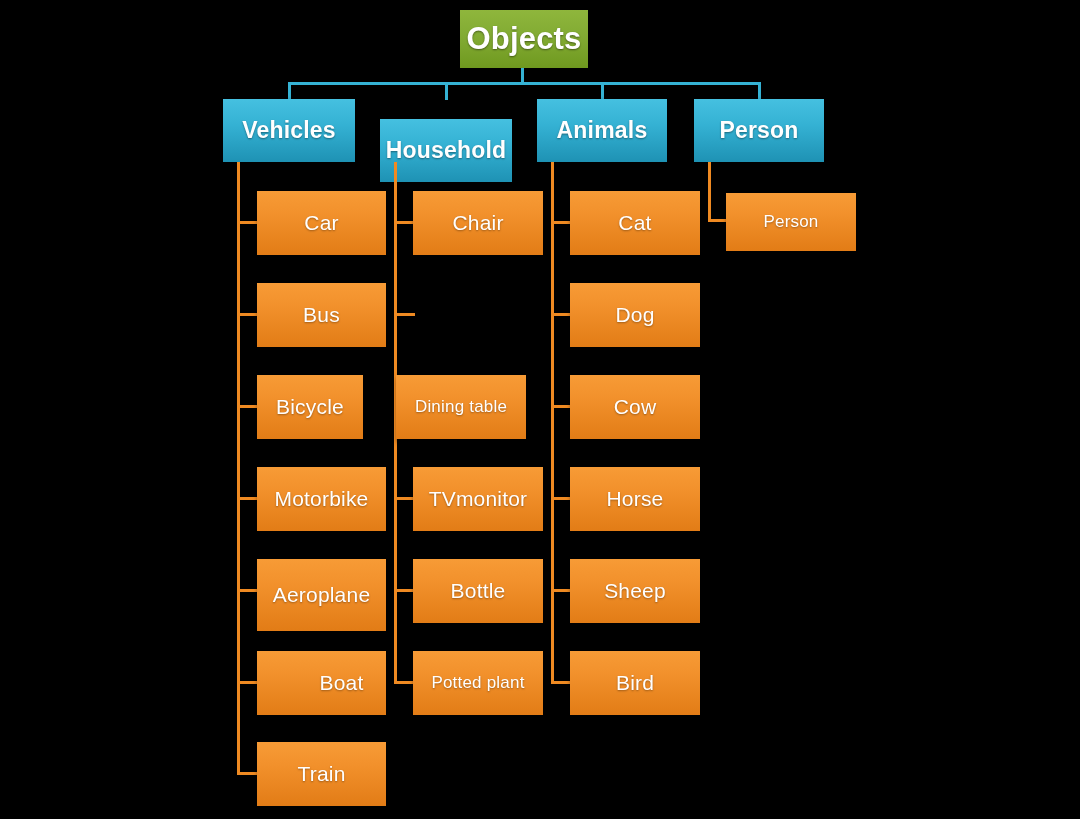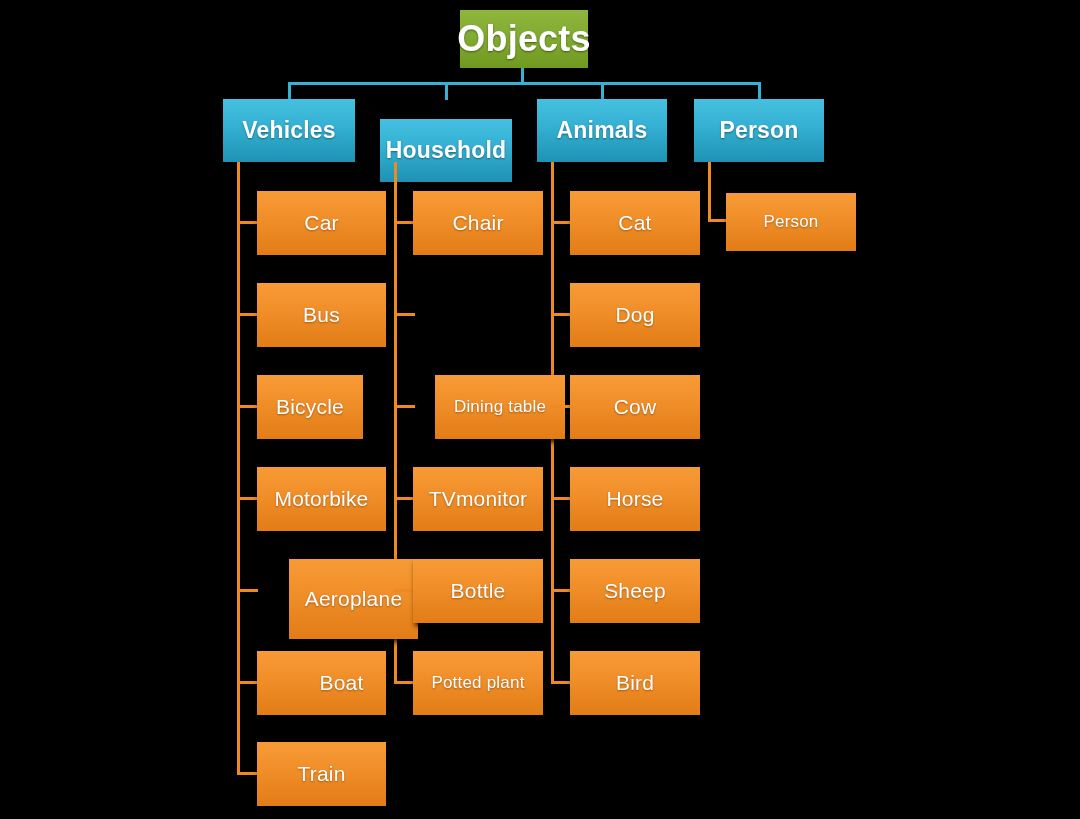--- a/index.html
+++ b/index.html
@@ -27,21 +27,21 @@
     color: #ffffff;
     text-align: center;
     letter-spacing: 0.2px;
     line-height: 1.05;
     white-space: nowrap;
     box-shadow: 2px 3px 5px rgba(0,0,0,0.85);
   }
 
   .node-root {
     background: linear-gradient(to bottom, #8fb63c 0%, #82ab33 45%, #6f991f 100%);
-    font-size: 36px;
+    font-size: 31px;
     font-weight: bold;
     text-shadow: 0 1px 2px rgba(0,0,0,0.45);
   }
 
   .node-cat {
     background: linear-gradient(to bottom, #45c0e0 0%, #35b2d4 40%, #1e92b4 100%);
     font-size: 23px;
     font-weight: bold;
     text-shadow: 0 1px 2px rgba(0,0,0,0.4);
   }
@@ -102,35 +102,35 @@
   <div class="conn-orange" style="left:237px; top:313px; width:21px; height:3px;"></div>
   <div class="node node-leaf" style="left:257px; top:283px; width:129px; height:64px;">Bus</div>
 
   <div class="conn-orange" style="left:237px; top:405px; width:21px; height:3px;"></div>
   <div class="node node-leaf" style="left:257px; top:375px; width:106px; height:64px;">Bicycle</div>
 
   <div class="conn-orange" style="left:237px; top:497px; width:21px; height:3px;"></div>
   <div class="node node-leaf" style="left:257px; top:467px; width:129px; height:64px;">Motorbike</div>
 
   <div class="conn-orange" style="left:237px; top:589px; width:21px; height:3px;"></div>
-  <div class="node node-leaf" style="left:257px; top:559px; width:129px; height:80px;margin-left:32px;">Aeroplane</div>
+  <div class="node node-leaf" style="left:257px; top:559px; width:129px; height:72px;">Aeroplane</div>
 
   <div class="conn-orange" style="left:237px; top:681px; width:21px; height:3px;"></div>
   <div class="node node-leaf" style="left:257px; top:651px; width:129px; height:64px;padding-left:40px;">Boat</div>
 
   <div class="conn-orange" style="left:237px; top:772px; width:21px; height:3px;"></div>
   <div class="node node-leaf" style="left:257px; top:742px; width:129px; height:64px;">Train</div>
 
   <div class="conn-orange" style="left:394px; top:221px; width:21px; height:3px;"></div>
   <div class="node node-leaf" style="left:413px; top:191px; width:130px; height:64px;">Chair</div>
 
   <div class="conn-orange" style="left:394px; top:313px; width:21px; height:3px;"></div>
 
   <div class="conn-orange" style="left:394px; top:405px; width:21px; height:3px;"></div>
-  <div class="node node-leaf small" style="left:435px; top:375px; width:130px; height:64px;">Dining table</div>
+  <div class="node node-leaf small" style="left:396px; top:375px; width:130px; height:64px;">Dining table</div>
 
   <div class="conn-orange" style="left:394px; top:497px; width:21px; height:3px;"></div>
   <div class="node node-leaf" style="left:413px; top:467px; width:130px; height:64px;">TVmonitor</div>
 
   <div class="conn-orange" style="left:394px; top:589px; width:21px; height:3px;"></div>
   <div class="node node-leaf" style="left:413px; top:559px; width:130px; height:64px;">Bottle</div>
 
   <div class="conn-orange" style="left:394px; top:681px; width:21px; height:3px;"></div>
   <div class="node node-leaf small" style="left:413px; top:651px; width:130px; height:64px;">Potted plant</div>
 

